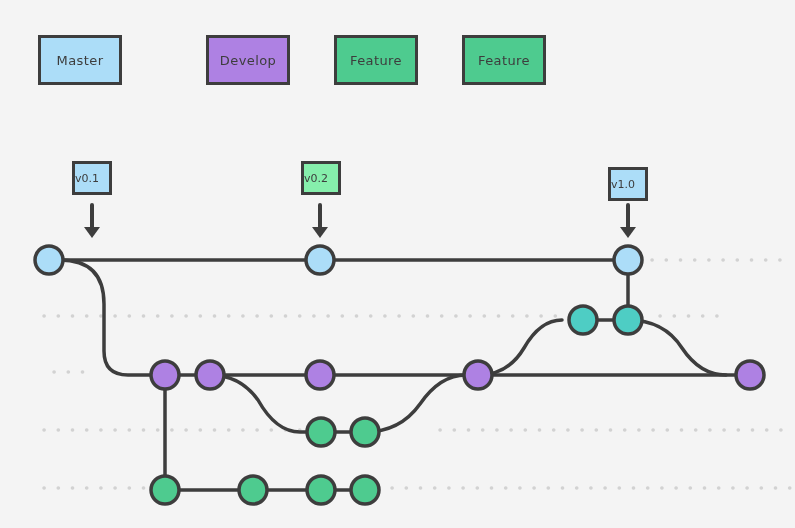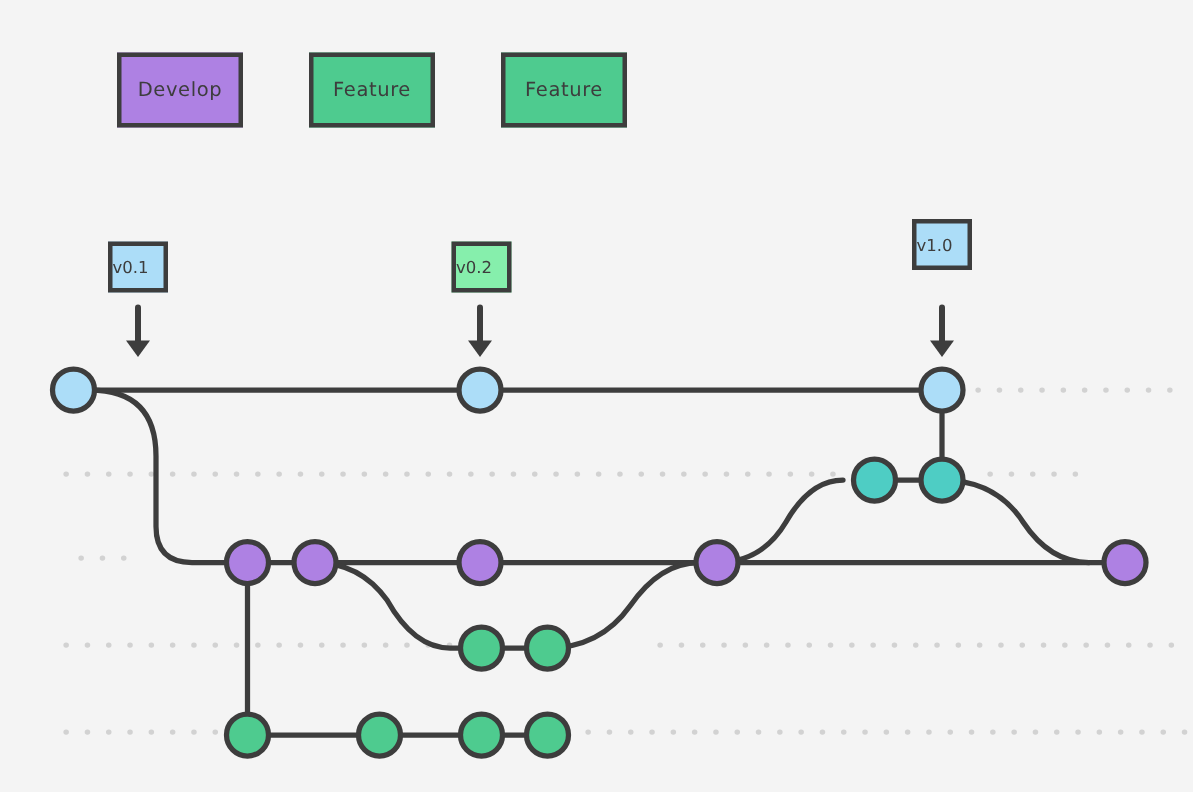--- a/index.html
+++ b/index.html
@@ -62,39 +62,42 @@
     width: 795px;
     height: 528px;
   }
 </style>
 </head>
 <body>
 
 <div id="diagram-root">
 
   <div class="legend" id="legend">
+      <div class="legend-item" style="background: rgb(172, 221, 248);">
+        <span>Master</span>
+      </div>
       <div class="legend-item" style="background: rgb(174, 129, 227); margin-left: 40px;">
         <span>Develop</span>
       </div>
       <div class="legend-item" style="background: rgb(78, 203, 143);">
         <span>Feature</span>
       </div>
       <div class="legend-item" style="background: rgb(78, 203, 143);">
         <span>Feature</span>
       </div>
     </div>
 
   <div id="tag-layer">
       <div class="tag" style="left: 72px; top: 161px; background: rgb(172, 221, 248);">
         <span>v0.1</span>
       </div>
       <div class="tag" style="left: 301px; top: 161px; background: #86efac;">
         <span>v0.2</span>
       </div>
-      <div class="tag" style="left: 608px; top: 146px; background: rgb(172, 221, 248);">
+      <div class="tag" style="left: 608px; top: 167px; background: rgb(172, 221, 248);">
         <span>v1.0</span>
       </div>
     </div>
 
   <svg id="graph" viewBox="0 0 795 528" xmlns="http://www.w3.org/2000/svg">
     <g id="dotted-layer">
         <line x1="652" y1="260" x2="790" y2="260" stroke="#d2d2d2" stroke-width="3.5" stroke-linecap="round" stroke-dasharray="0.2 14"></line>
         <line x1="44" y1="316" x2="556" y2="316" stroke="#d2d2d2" stroke-width="3.5" stroke-linecap="round" stroke-dasharray="0.2 14"></line>
         <line x1="660" y1="316" x2="720" y2="316" stroke="#d2d2d2" stroke-width="3.5" stroke-linecap="round" stroke-dasharray="0.2 14"></line>
         <line x1="54" y1="372" x2="96" y2="372" stroke="#d2d2d2" stroke-width="3.5" stroke-linecap="round" stroke-dasharray="0.2 14"></line>

